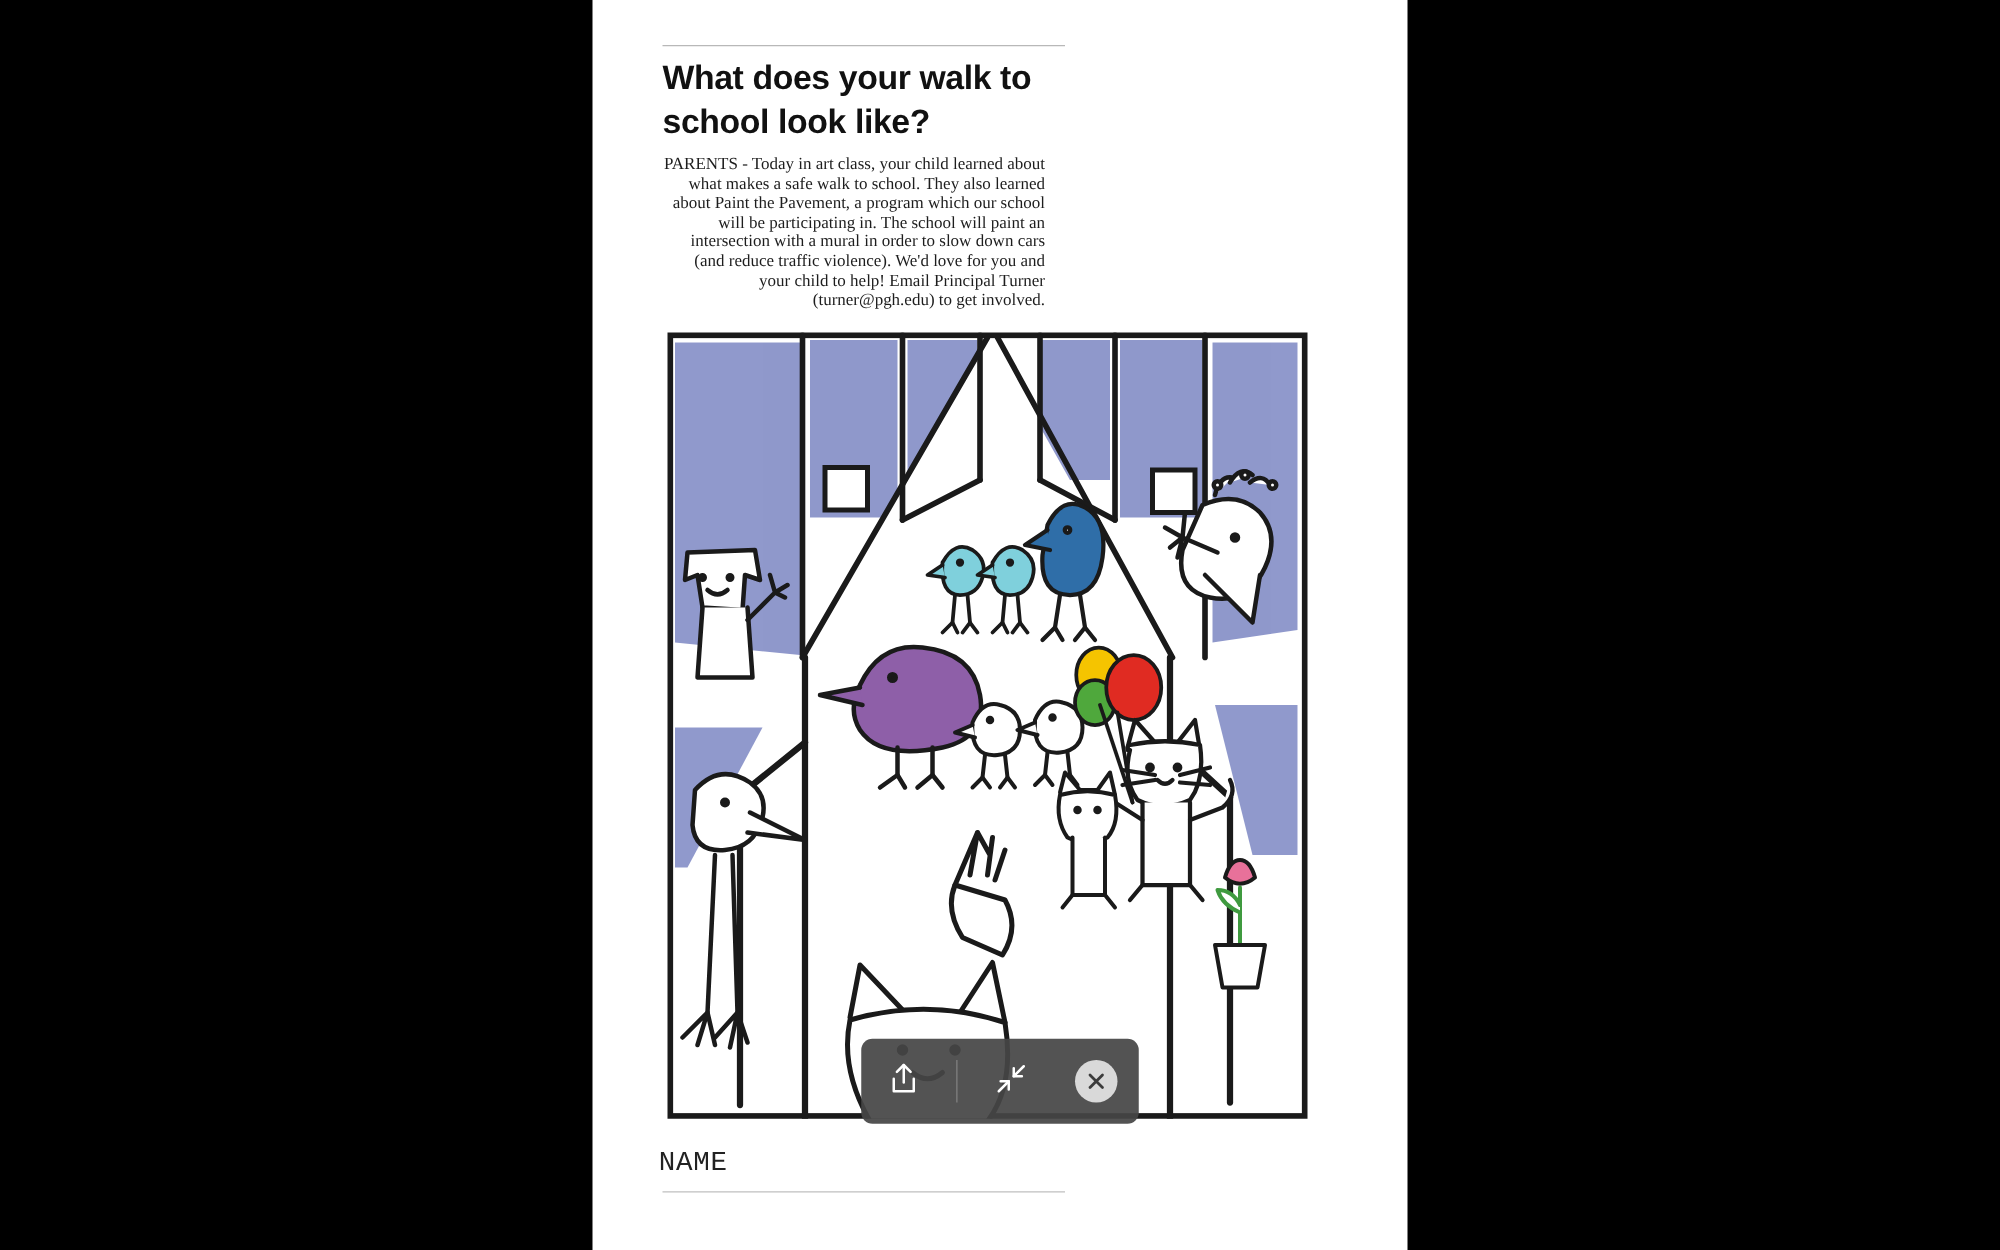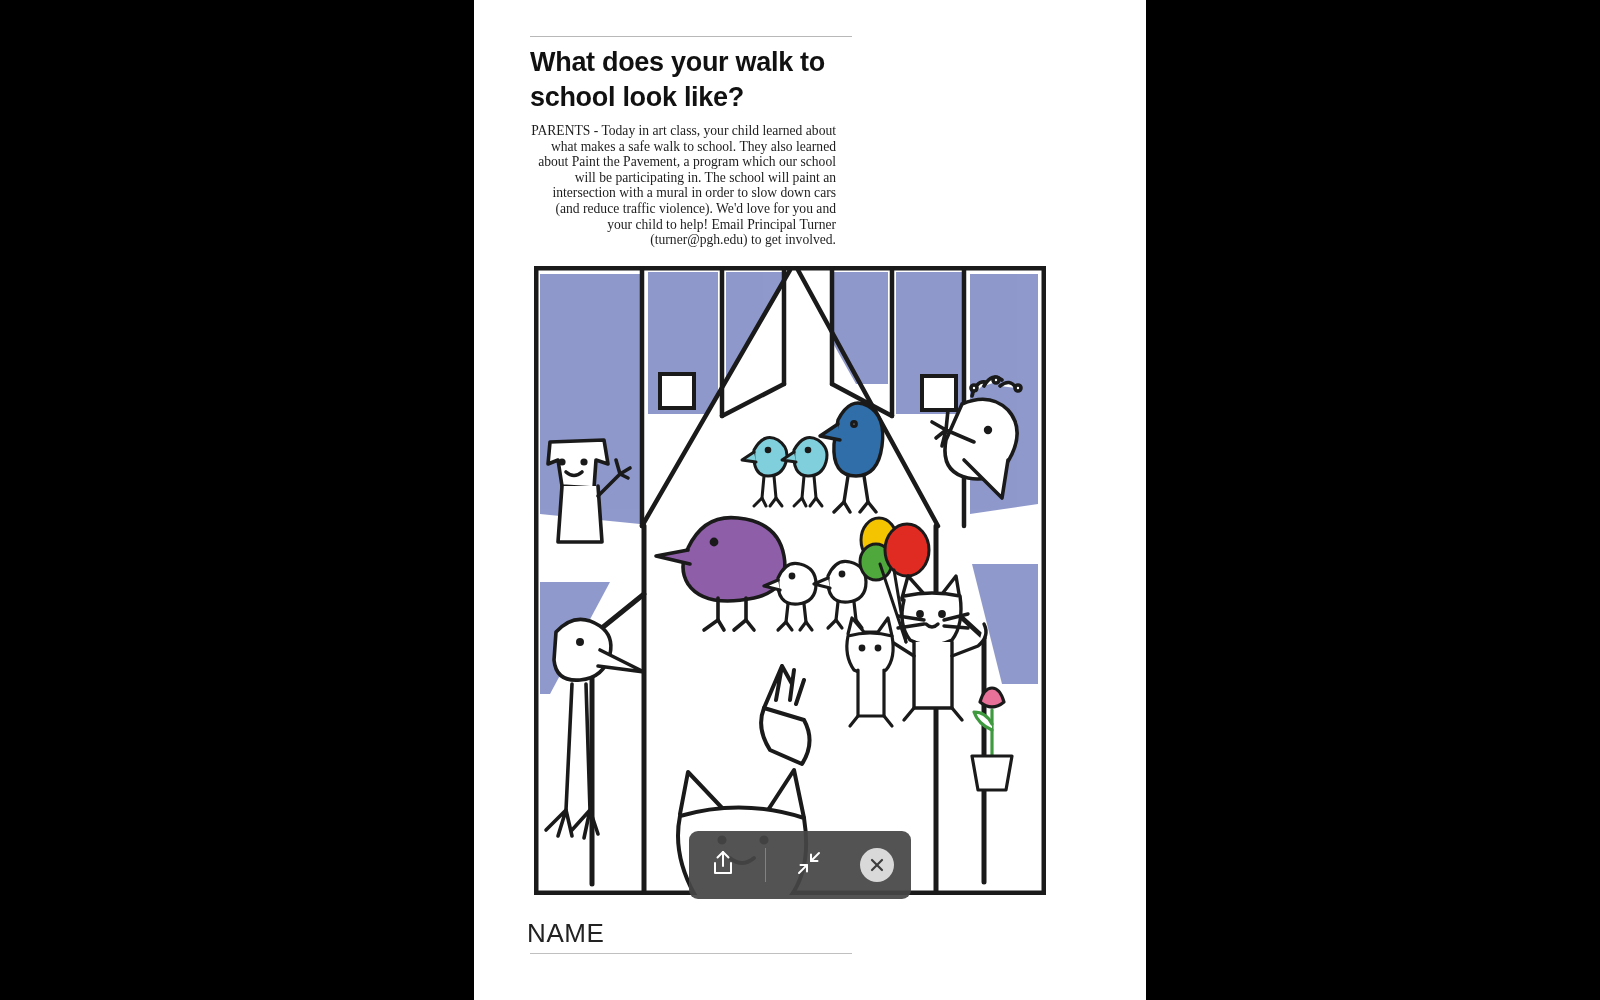--- a/index.html
+++ b/index.html
@@ -21,21 +21,20 @@
     background: #000000;
   }
   #page {
     position: absolute;
     left: 474px;
     top: 0px;
     width: 652px;
     height: 1000px;
     background: #ffffff;
     overflow: hidden;
-    padding-left: 20px;
   }
   .doc-inner {
     position: absolute;
     left: 56px;
     top: 0;
     width: 540px;
     height: 1000px;
   }
   .title-rule {
     position: absolute;
@@ -65,22 +64,22 @@
     font-family: "Liberation Serif", serif;
     font-size: 13.6px;
     line-height: 15.6px;
     color: #1d1d1d;
   }
   .body-copy p { margin: 0; text-align: right; }
   .name-label {
     position: absolute;
     left: -3px;
     top: 918px;
-    font-family: Liberation Sans, sans-serif;
-    font-size: 26px;
+    font-family: Liberation Mono, monospace;
+    font-size: 22px;
     letter-spacing: 0.6px;
     color: #222222;
   }
   .name-rule {
     position: absolute;
     left: 0px;
     top: 953px;
     width: 322px;
     height: 1px;
     background: #c0c0c0;

